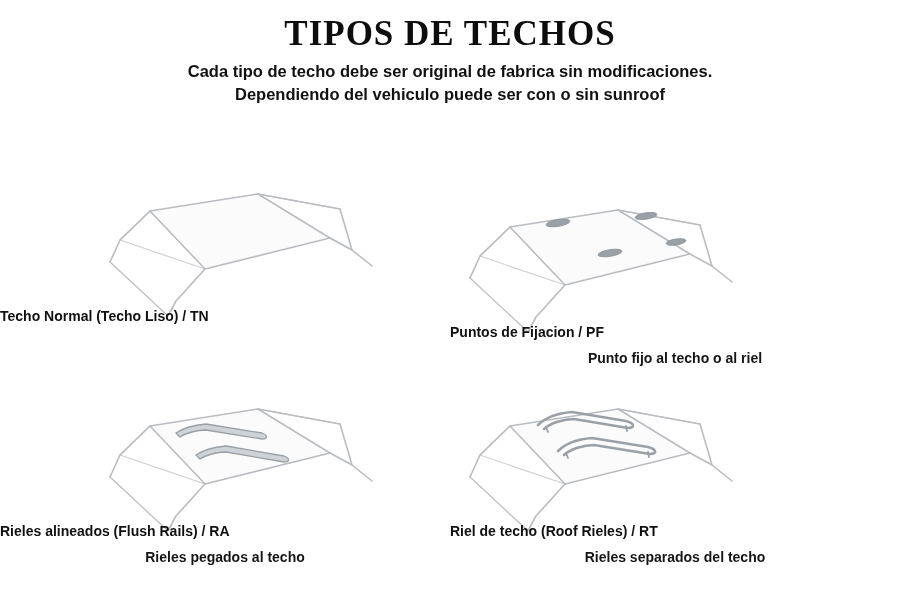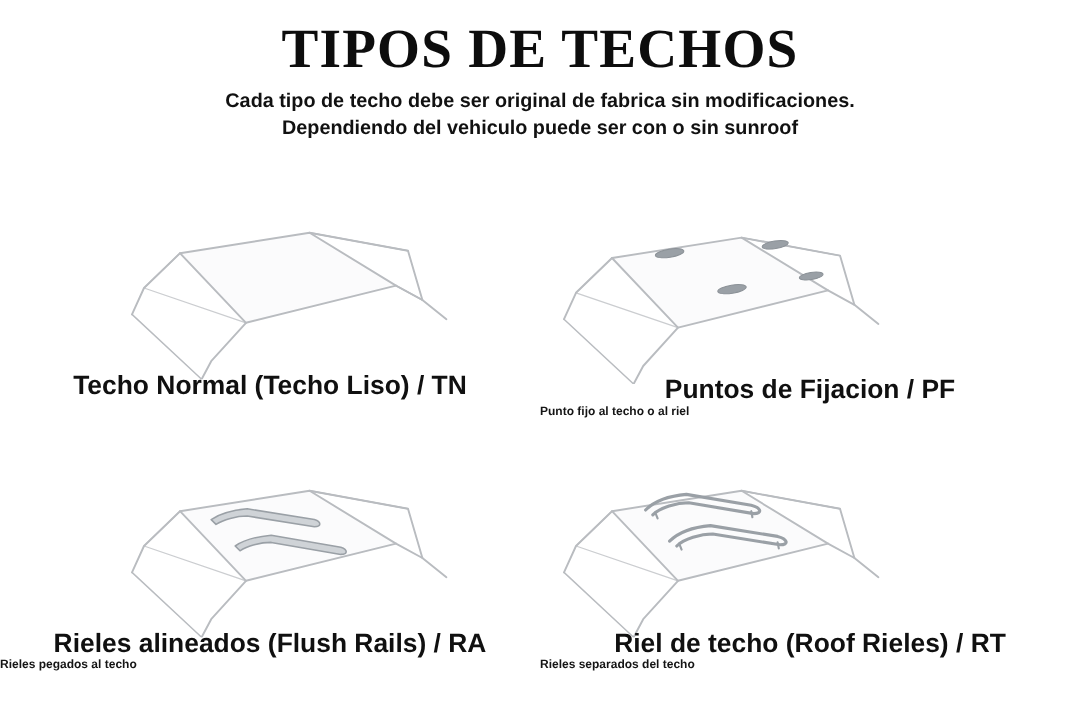--- a/index.html
+++ b/index.html
@@ -17,21 +17,21 @@
   }
   .page {
     width: 900px;
     height: 600px;
     position: relative;
     background: #ffffff;
     box-sizing: border-box;
   }
   .title {
     text-align: center;
-    font-size: 46px;
+    font-size: 35px;
     font-weight: bold;
     letter-spacing: 1px;
     margin: 14px 0 6px 0;
     color: #0d0d0d;
     font-family: "Liberation Serif", serif;
   }
   .subtitle-block {
     text-align: center;
     font-size: 16.5px;
     font-weight: bold;
@@ -49,49 +49,49 @@
     left: 0;
     width: 900px;
     height: 440px;
   }
   .cell {
     position: absolute;
     width: 450px;
     height: 220px;
   }
   .cell-tn { left: 0px;   top: 0px; }
-  .cell-pf { left: 450px; top: 4px; }
+  .cell-pf { left: 450px; top: 16px; }
   .cell-ra { left: 0px;   top: 215px; padding-left: 15px; }
   .cell-rt { left: 450px; top: 215px; }
 
   .art {
     position: absolute;
     left: 0;
     top: 0;
     width: 450px;
     height: 150px;
   }
   .caption {
     position: absolute;
     top: 142px;
     left: 0;
     width: 450px;
-    text-align: center;
-    font-size: 22px;
+    text-align: left;
+    font-size: 14px;
     font-weight: bold;
     color: #101010;
     font-family: "Liberation Sans", sans-serif;
   }
   .subcaption {
     position: absolute;
     top: 168px;
     left: 0;
     width: 450px;
-    text-align: left;
-    font-size: 10px;
+    text-align: center;
+    font-size: 14px;
     font-weight: bold;
     color: #151515;
   }
   svg { display: block; }
 </style>
 </head>
 <body>
 
 <div class="page">
 

